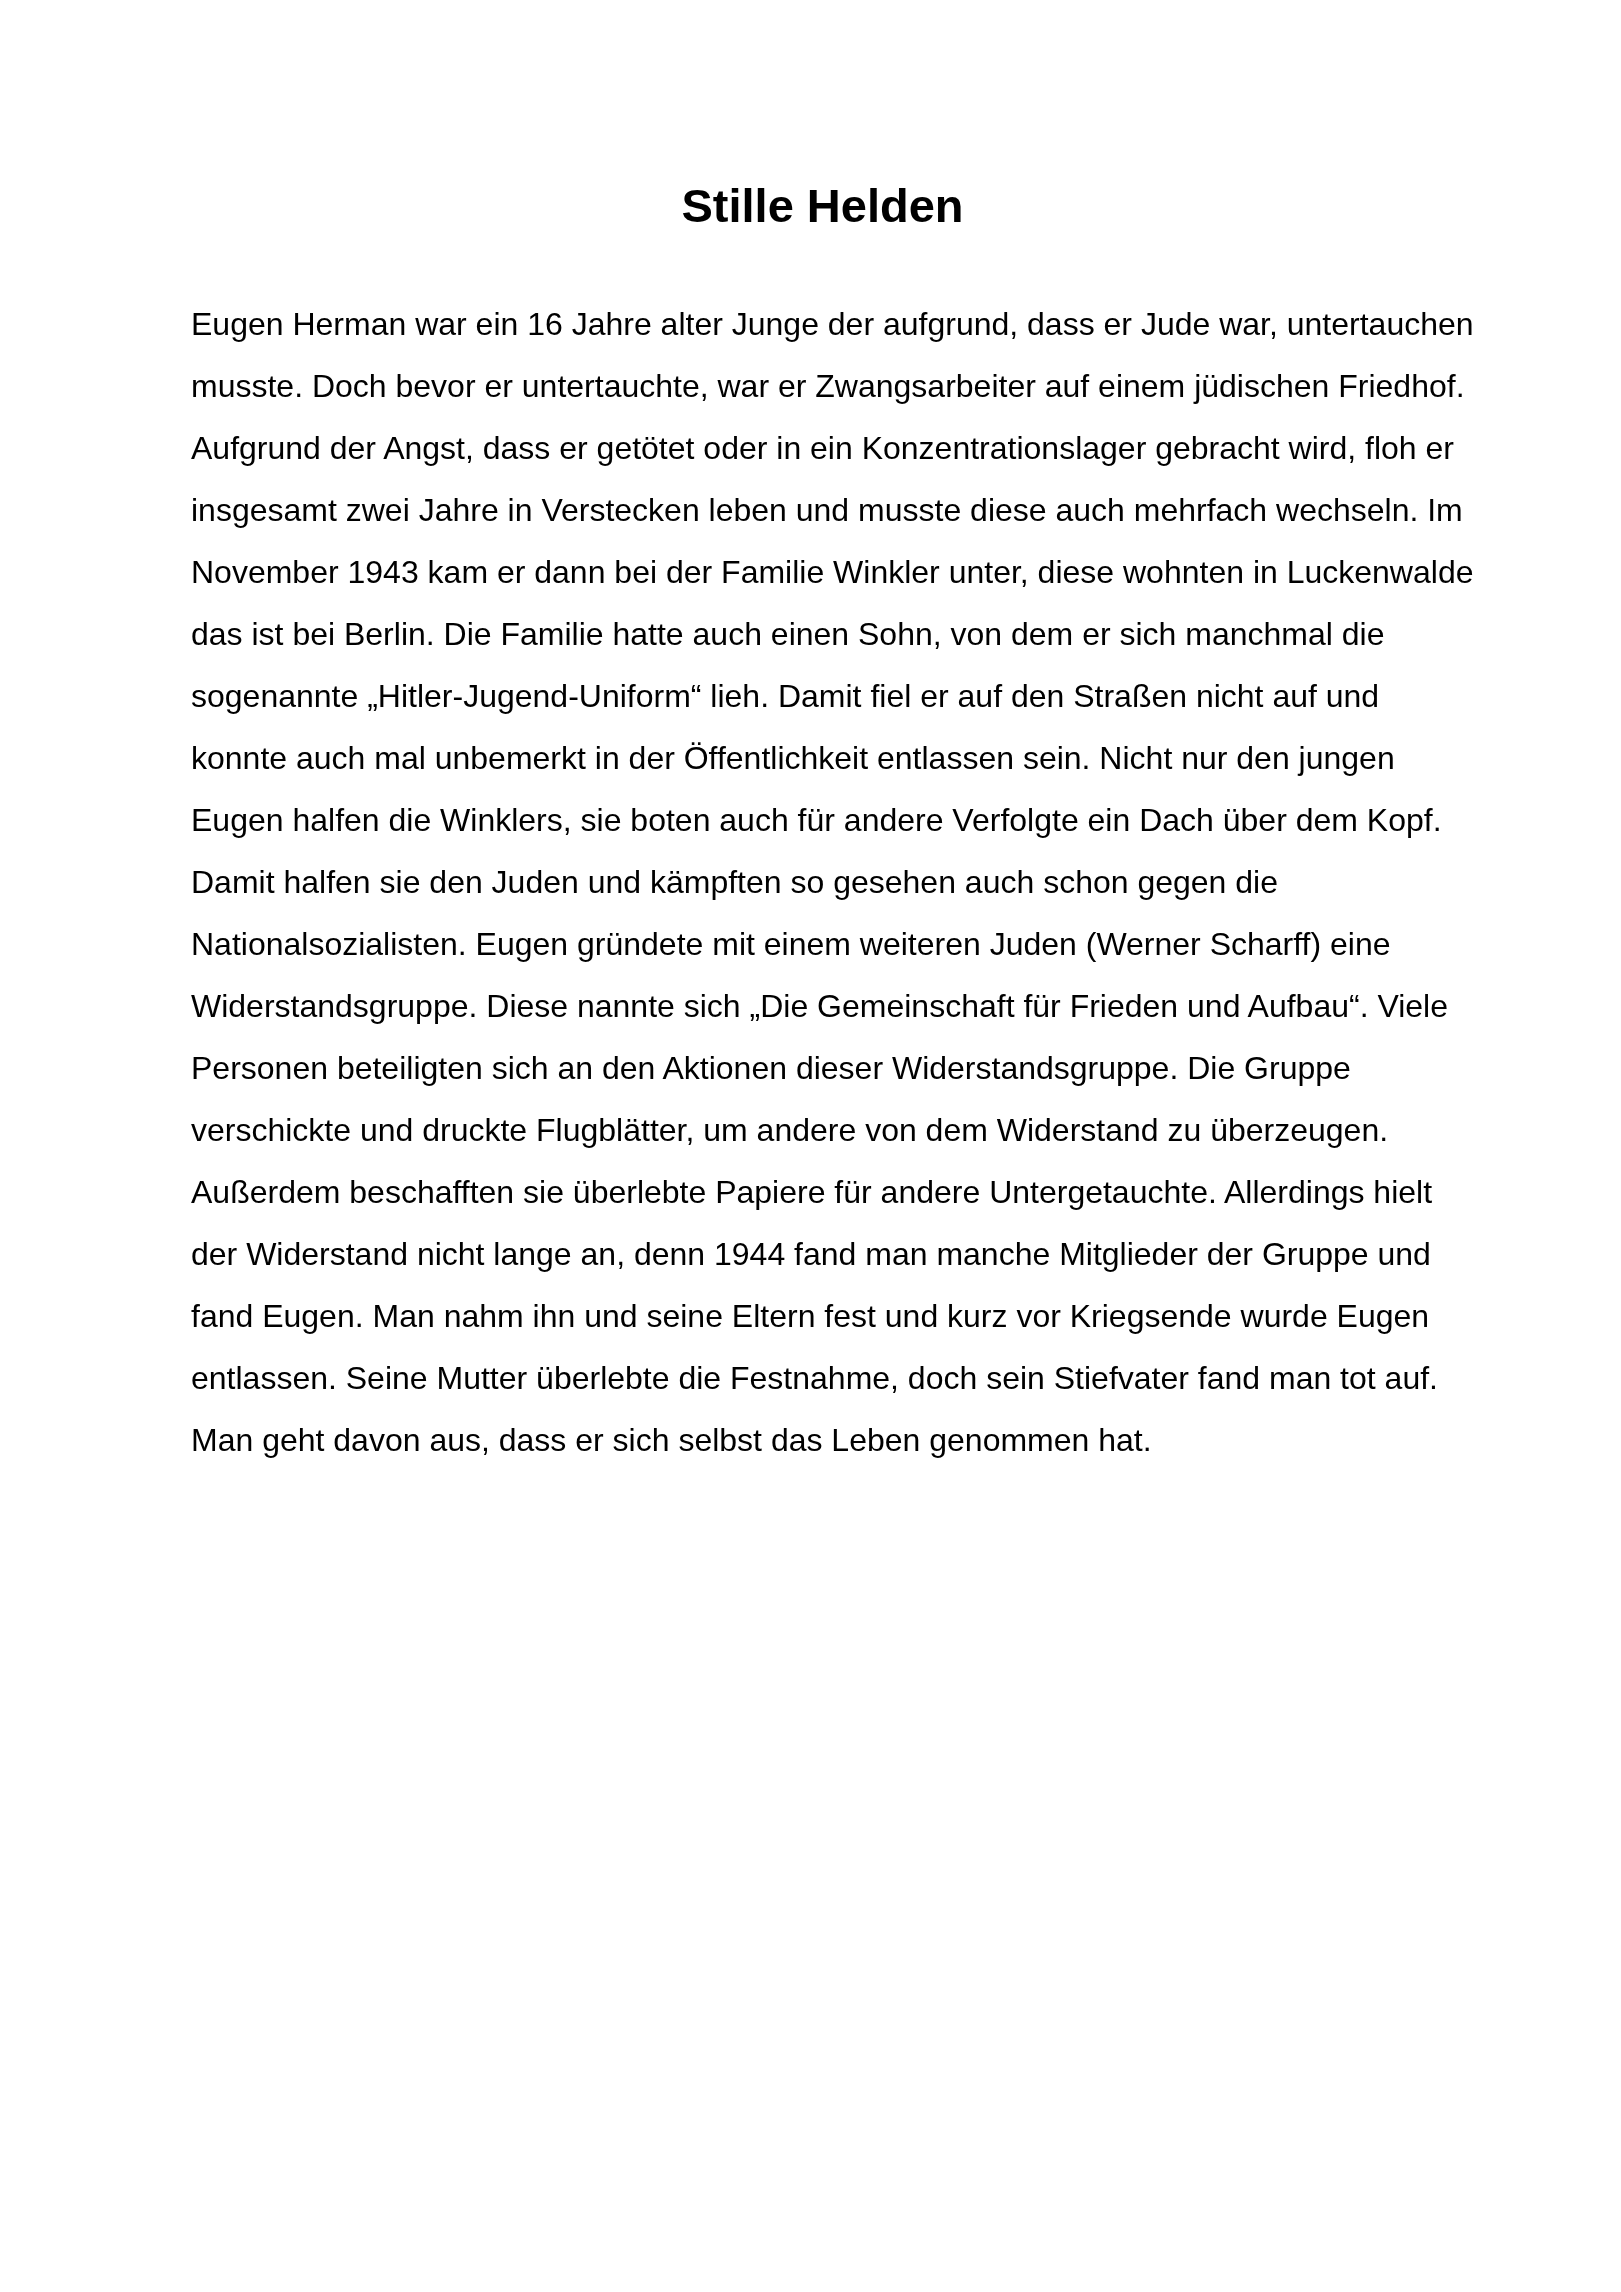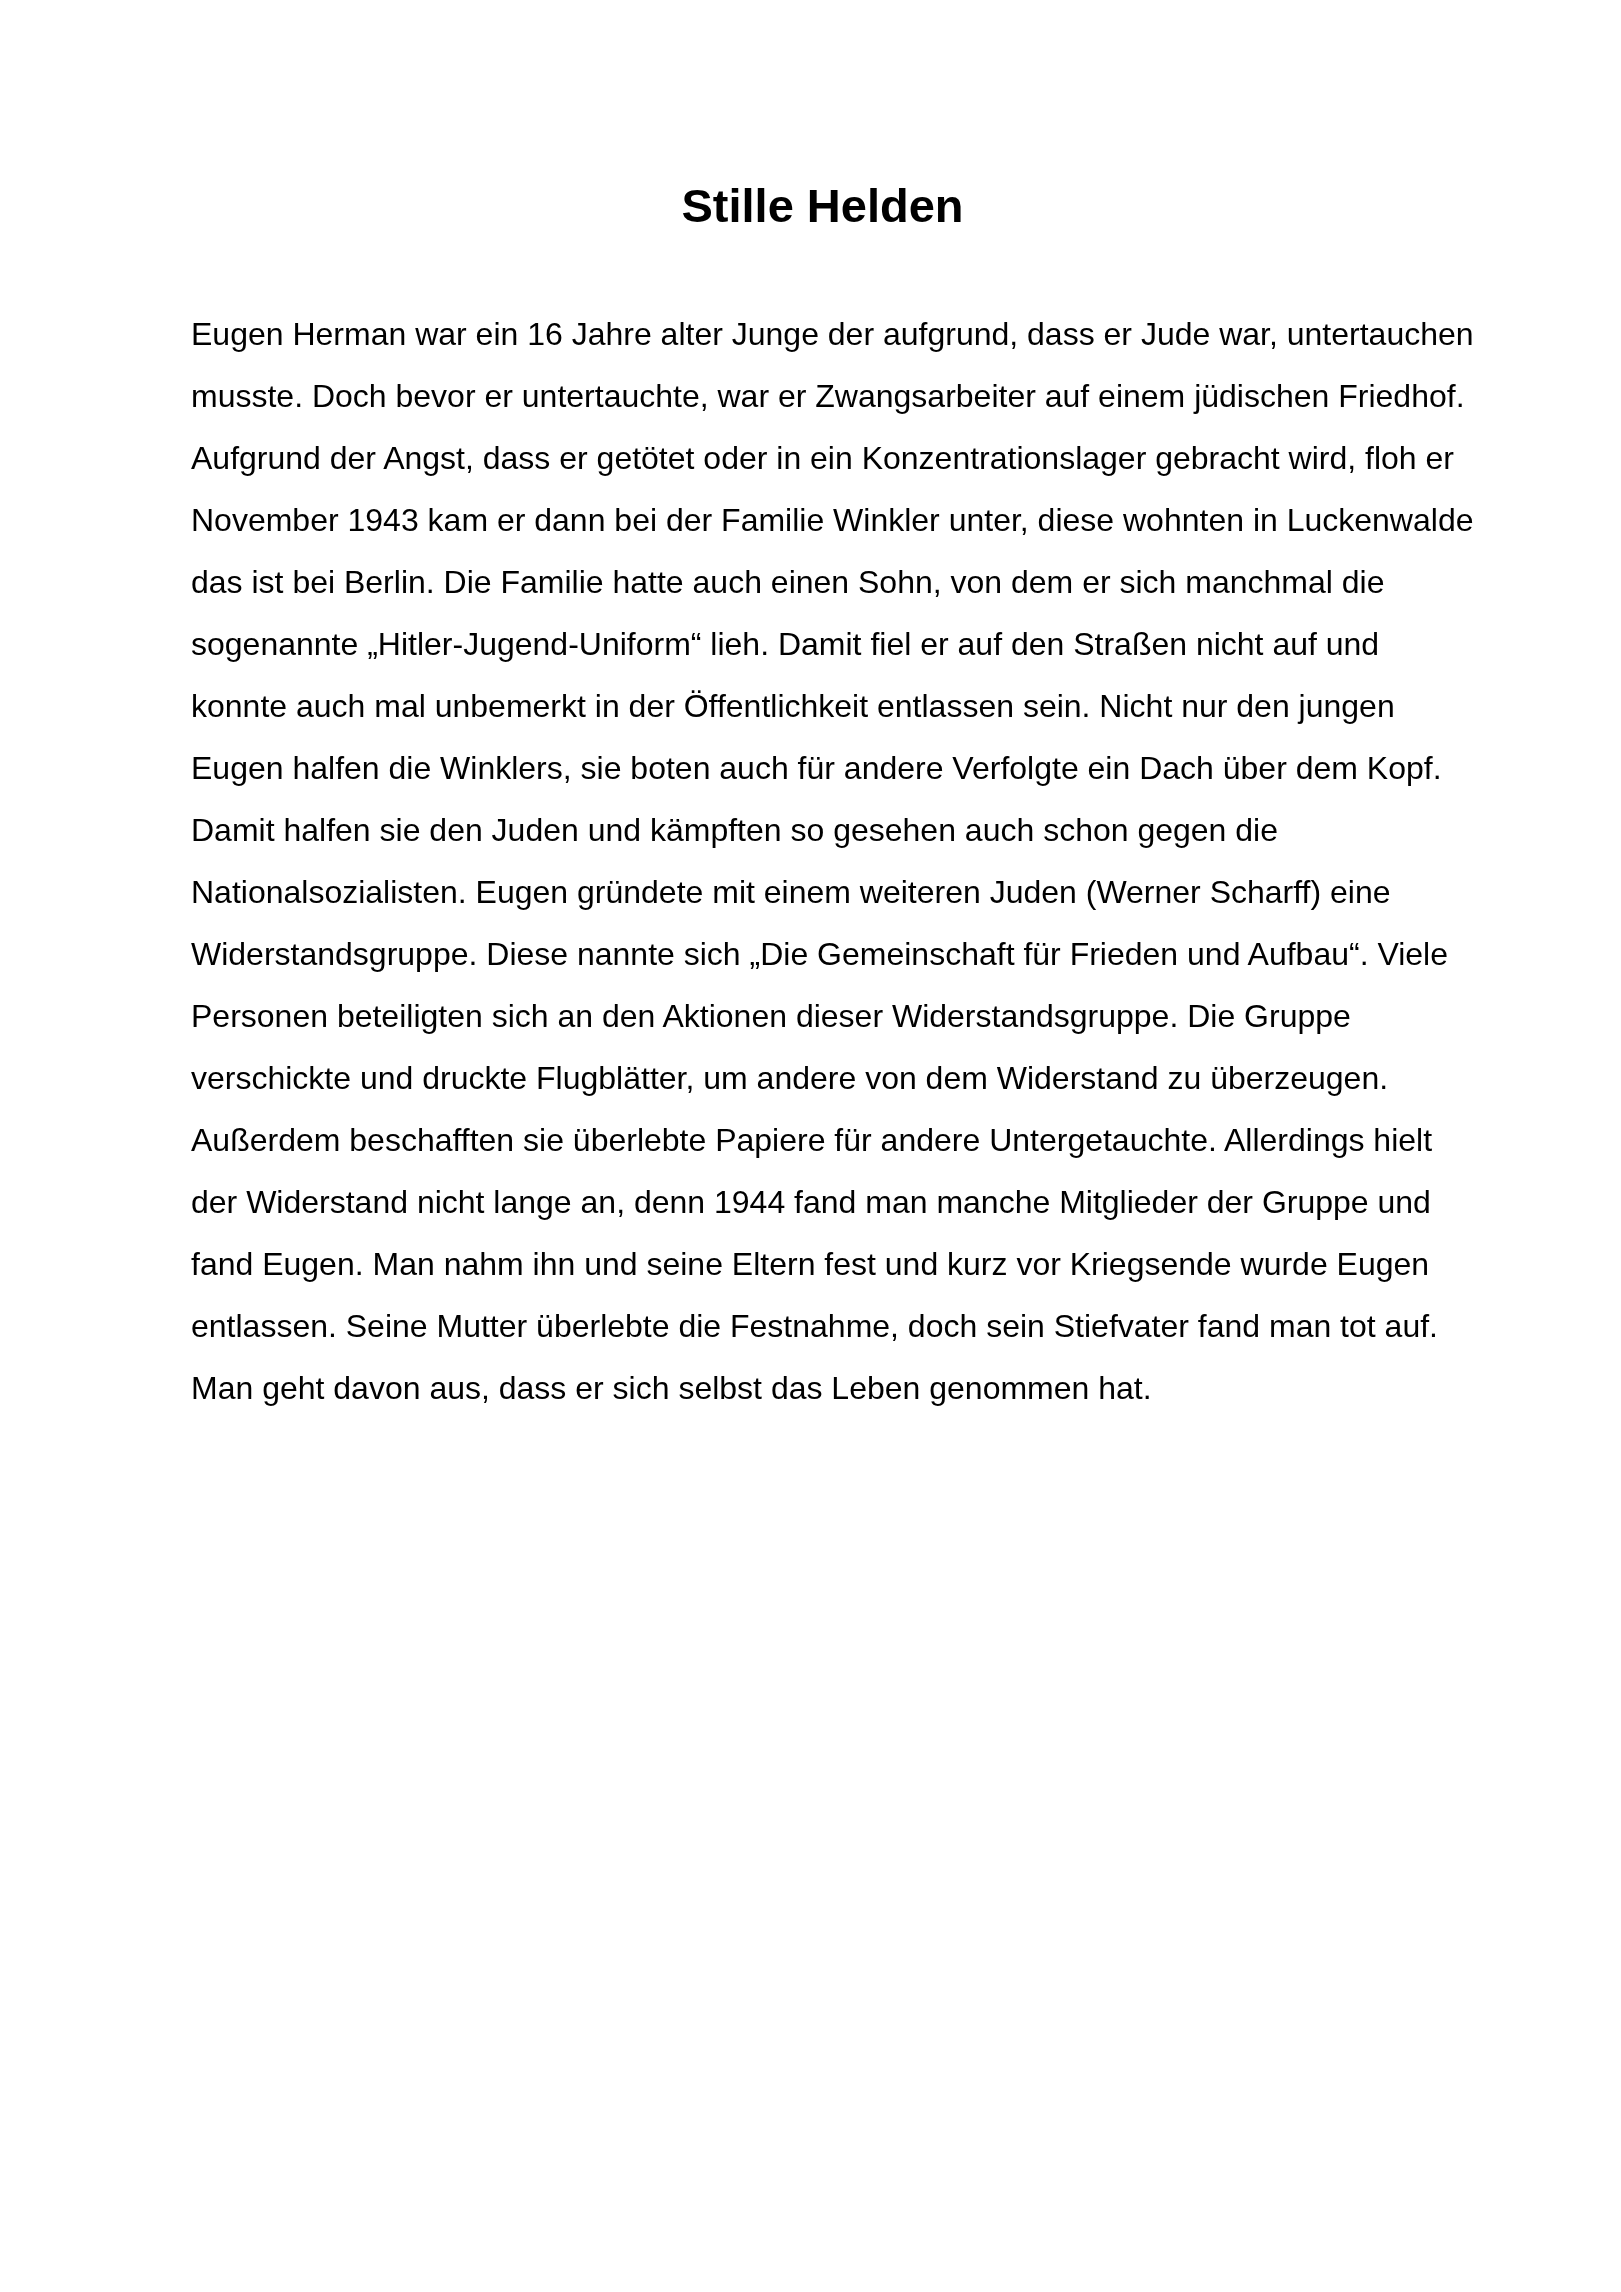--- a/index.html
+++ b/index.html
@@ -29,41 +29,42 @@
     text-align: center;
     font-size: 47px;
     font-weight: bold;
     line-height: 54px;
     letter-spacing: 0px;
     color: #000000;
     white-space: nowrap;
   }
   .doc-body {
     position: absolute;
-    top: 279px;
+    top: 269px;
     left: 155px;
     width: 1334px;
     font-size: 32px;
     line-height: 38px;
     color: #000000;
   }
   .text-line {
     white-space: nowrap;
     overflow: visible;
   }
 </style>
 </head>
 <body>
 
 <div class="page">
   <h1 class="doc-title">Stille Helden</h1>
   <div class="doc-body">
       <div class="text-line">Eugen Herman war ein 16 Jahre alter Junge der aufgrund, dass er Jude war, untertauchen</div>
       <div class="text-line">musste. Doch bevor er untertauchte, war er Zwangsarbeiter auf einem jüdischen Friedhof.</div>
       <div class="text-line">Aufgrund der Angst, dass er getötet oder in ein Konzentrationslager gebracht wird, floh er</div>
+      <div class="text-line">insgesamt zwei Jahre in Verstecken leben und musste diese auch mehrfach wechseln. Im</div>
       <div class="text-line">November 1943 kam er dann bei der Familie Winkler unter, diese wohnten in Luckenwalde</div>
       <div class="text-line">das ist bei Berlin. Die Familie hatte auch einen Sohn, von dem er sich manchmal die</div>
       <div class="text-line">sogenannte „Hitler-Jugend-Uniform“ lieh. Damit fiel er auf den Straßen nicht auf und</div>
       <div class="text-line">konnte auch mal unbemerkt in der Öffentlichkeit entlassen sein. Nicht nur den jungen</div>
       <div class="text-line">Eugen halfen die Winklers, sie boten auch für andere Verfolgte ein Dach über dem Kopf.</div>
       <div class="text-line">Damit halfen sie den Juden und kämpften so gesehen auch schon gegen die</div>
       <div class="text-line">Nationalsozialisten. Eugen gründete mit einem weiteren Juden (Werner Scharff) eine</div>
       <div class="text-line">Widerstandsgruppe. Diese nannte sich „Die Gemeinschaft für Frieden und Aufbau“. Viele</div>
       <div class="text-line">Personen beteiligten sich an den Aktionen dieser Widerstandsgruppe. Die Gruppe</div>
       <div class="text-line">verschickte und druckte Flugblätter, um andere von dem Widerstand zu überzeugen.</div>

